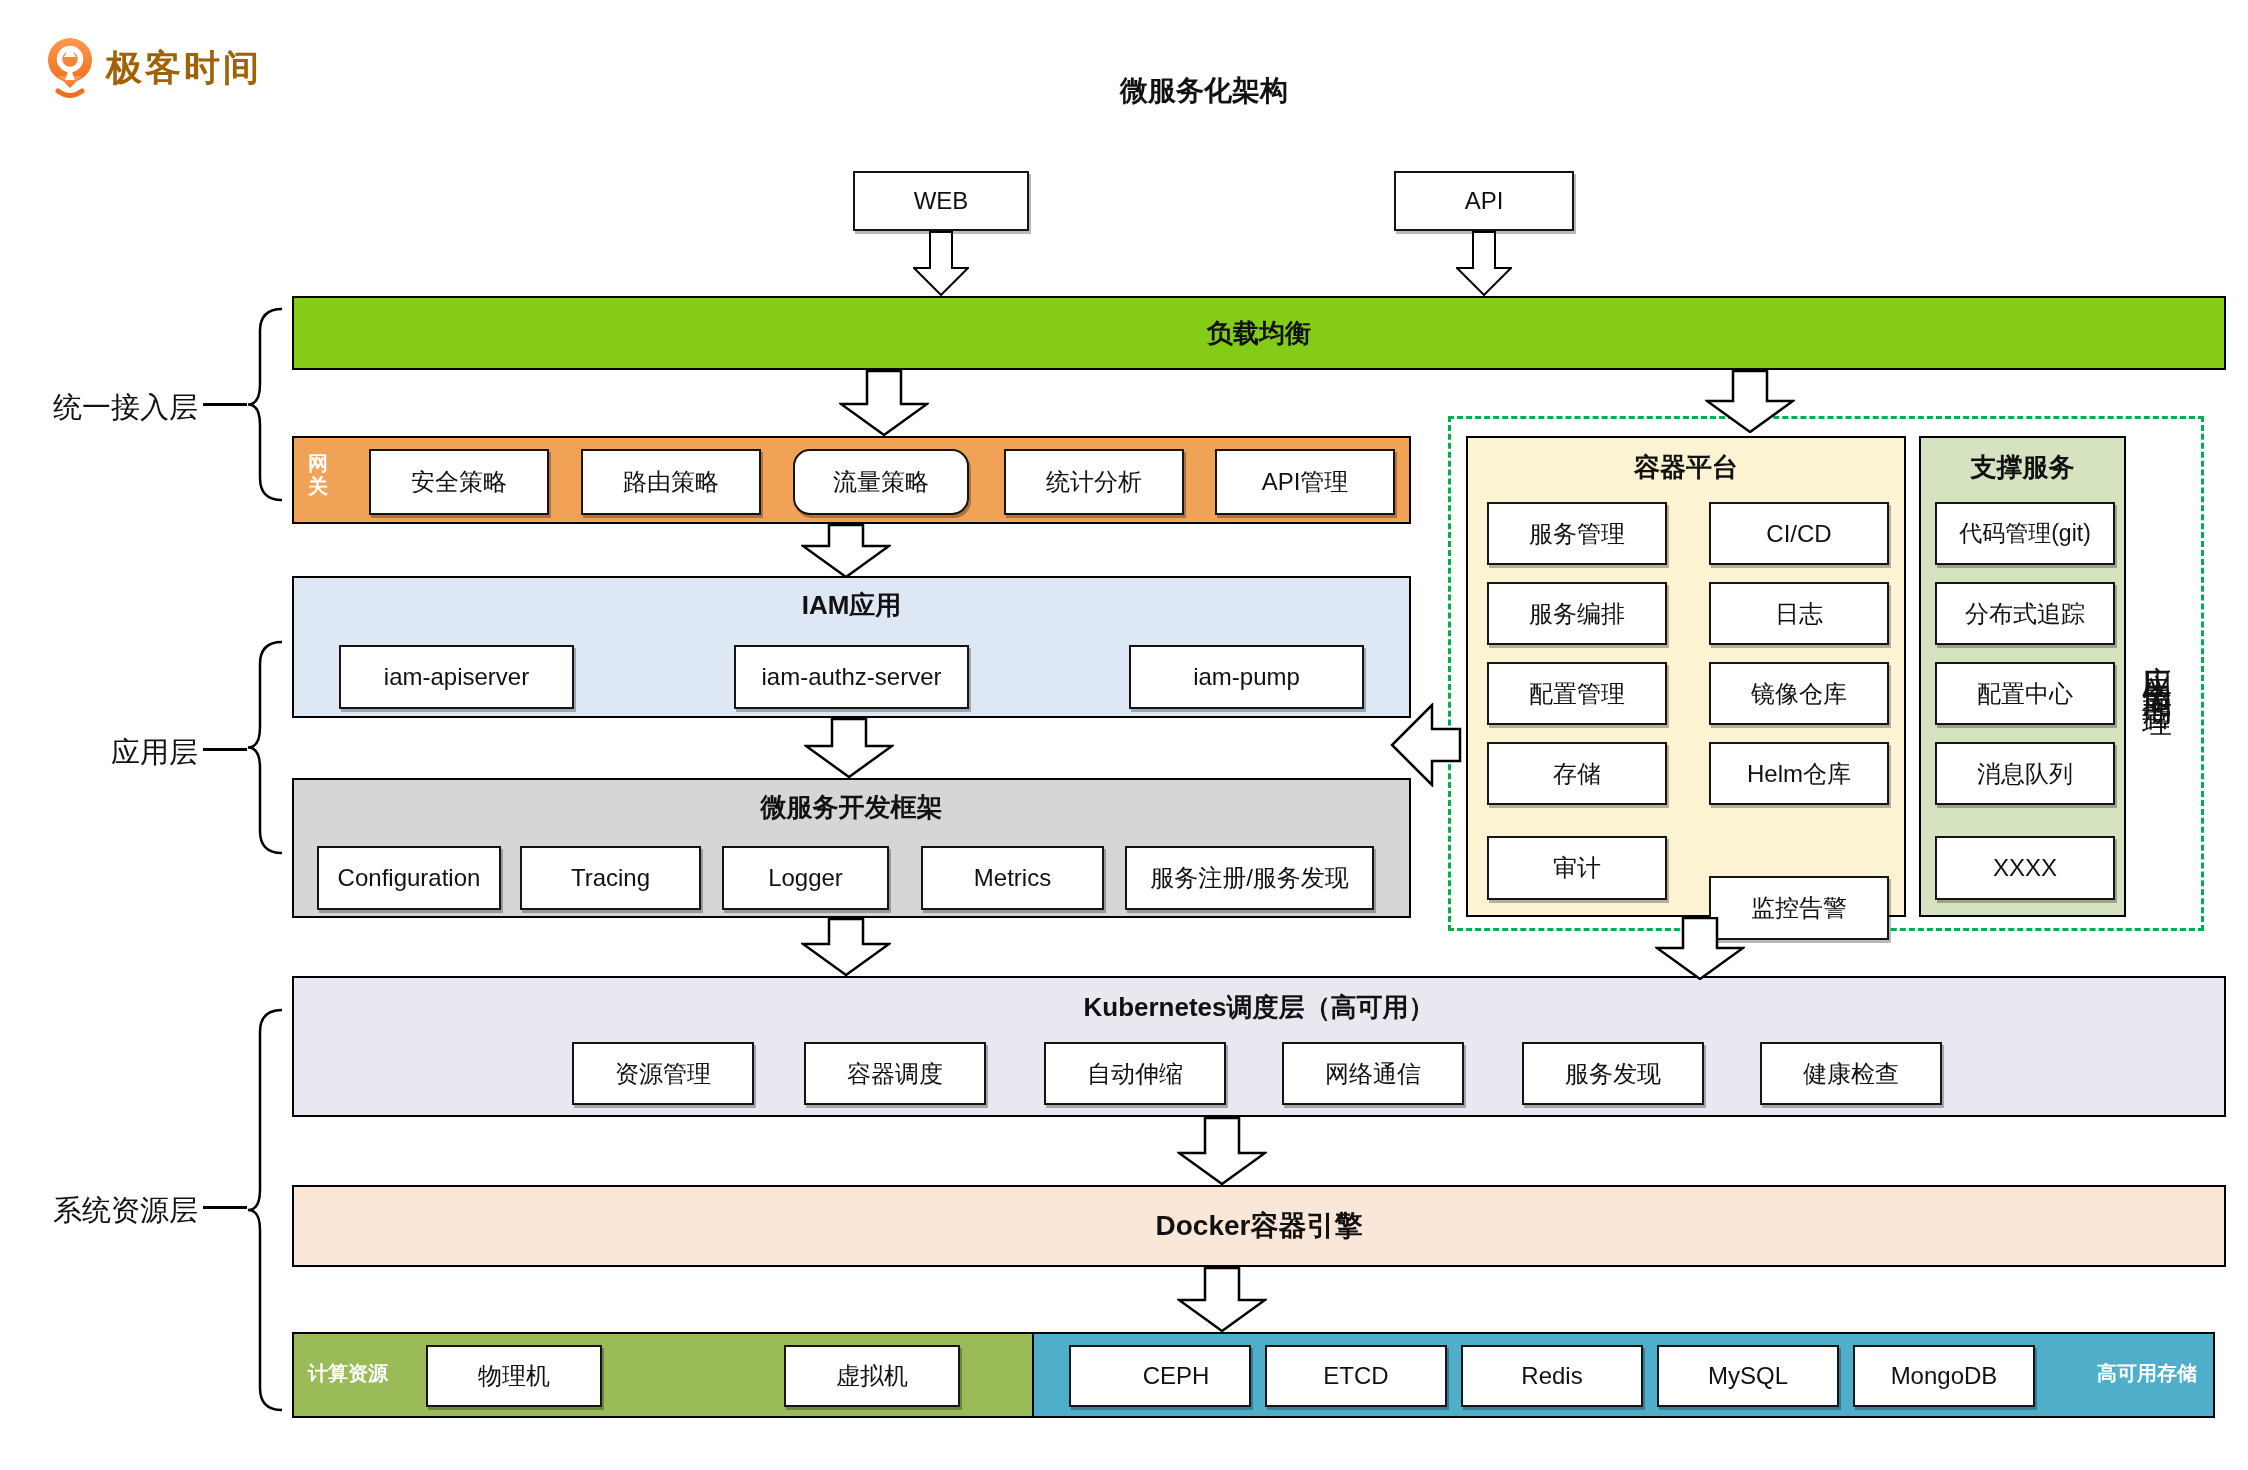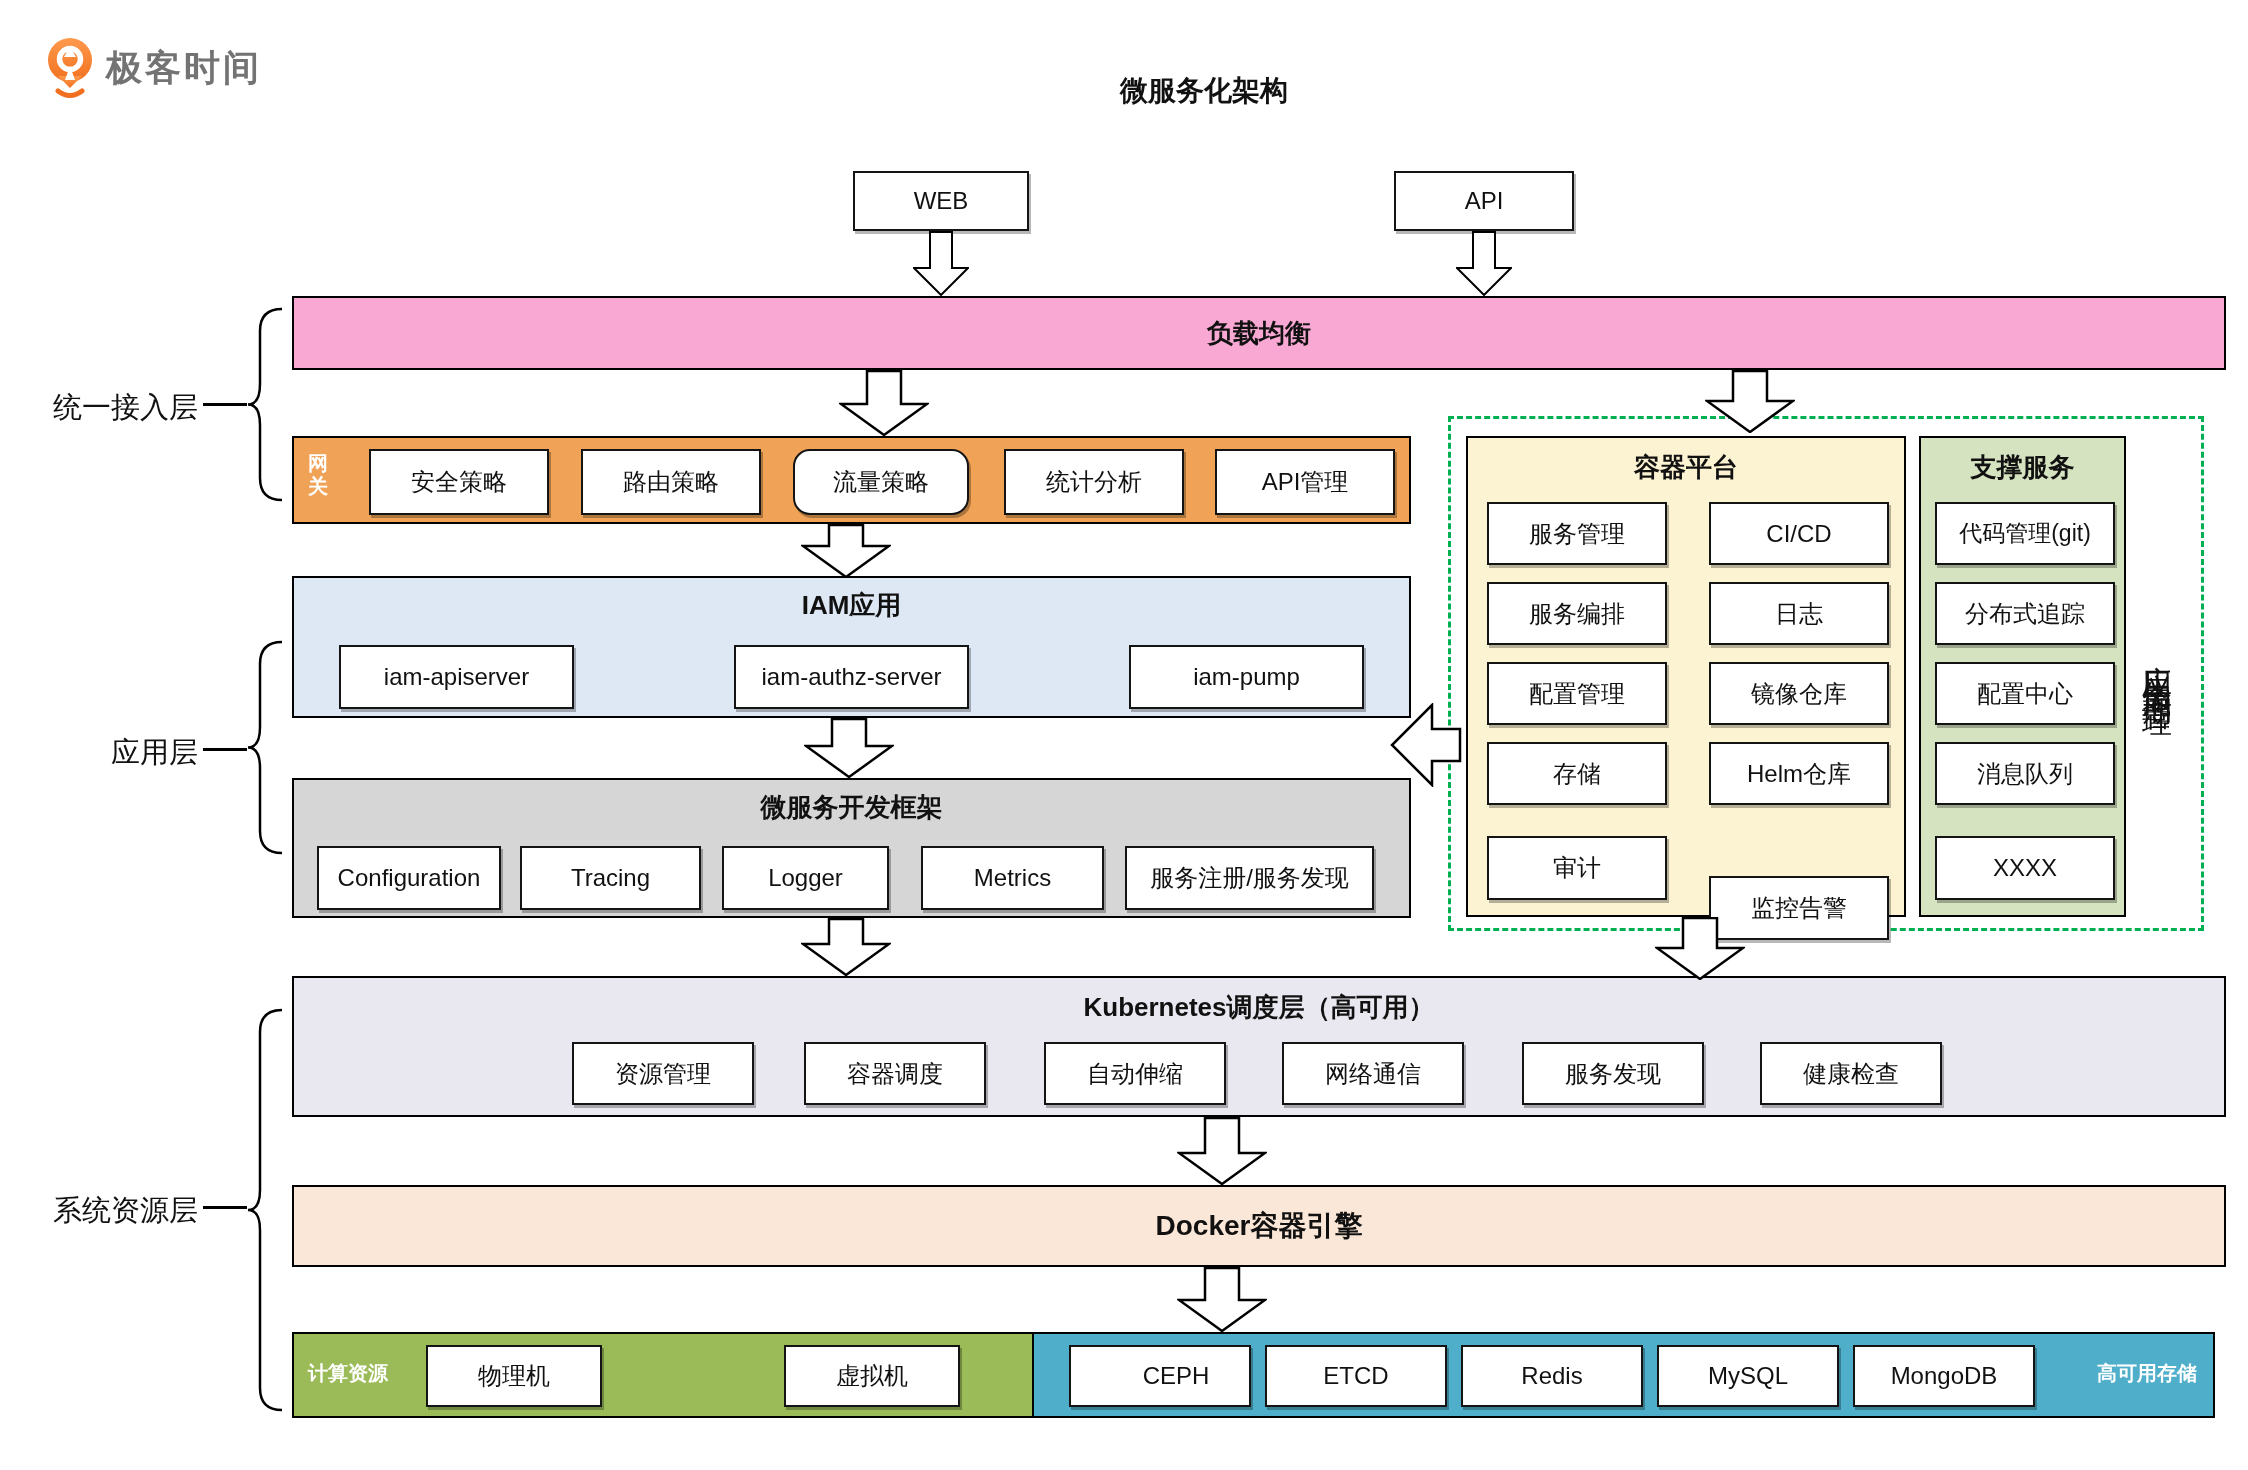--- a/index.html
+++ b/index.html
@@ -1,20 +1,20 @@
 <!DOCTYPE html>
 <html style="--brand_orange: #F77B2D; --gateway_orange: #F0A257; --iam_blue: #DEE8F4; --framework_gray: #D6D6D6; --platform_yellow: #FCF3D2; --support_green: #D6E3C1; --k8s_lavender: #E9E7F0; --docker_peach: #FBE7D7; --compute_green: #9BBB59; --storage_blue: #4FAEC9; --dashed_green: #00B050;"><head>
 <meta charset="utf-8">
 <style>
   html,body{margin:0;padding:0;background:#fff;}
   *{box-sizing:border-box;}
   #canvas{position:relative;width:2248px;height:1470px;background:#fff;
           font-family:"Liberation Sans","DejaVu Sans",sans-serif;color:#111;overflow:hidden;}
   .abs{position:absolute;}
-  .bar{position:absolute;border:2.5px solid #000;background:#f9a8d4;
+  .bar{position:absolute;border:2.5px solid #000;background:#84cc16;
        display:flex;align-items:center;justify-content:center;}
   .bar-title{font-weight:bold;font-size:26px;}
   .panel{position:absolute;border:2.5px solid #000;}
   .wbox{position:absolute;background:#fff;border:2px solid #141414;
         display:flex;align-items:center;justify-content:center;
         font-size:24px;white-space:nowrap;box-shadow:2px 3px 0 rgba(0,0,0,.28);}
   .ptitle{position:absolute;left:0;right:0;text-align:center;font-weight:bold;font-size:26px;}
   .wlabel{color:#fff;font-weight:bold;font-size:20px;line-height:1.15;}
   .arrow{position:absolute;z-index:6;}
   .brace{position:absolute;z-index:2;}
@@ -26,21 +26,21 @@
   .fw{background:var(--framework_gray);}
   .cp{background:var(--platform_yellow);}
   .sv{background:var(--support_green);}
   .k8s{background:var(--k8s_lavender);}
   .dock{background:var(--docker_peach);}
   .comp{background:var(--compute_green);}
   .stor{background:var(--storage_blue);}
   .dashed{position:absolute;border:3px dashed var(--dashed_green);background:transparent;z-index:1;}
   .vtext{position:absolute;writing-mode:vertical-rl;text-orientation:upright;
          font-size:30px;letter-spacing:6px;color:#111;}
-  .logo-text{position:absolute;font-size:36px;font-weight:bold;color:#737373;letter-spacing:3px;}
+  .logo-text{position:absolute;font-size:36px;font-weight:bold;color:#a16207;letter-spacing:3px;}
   .main-title{position:absolute;text-align:center;font-size:28px;font-weight:bold;}
 </style>
 </head>
 <body>
 
 <div id="canvas">
 
   <svg class="abs" style="left:44px;top:36px;" width="52" height="64" viewBox="0 0 52 64">
     <defs>
       <linearGradient id="lg" x1="0" y1="0" x2="0" y2="1">

